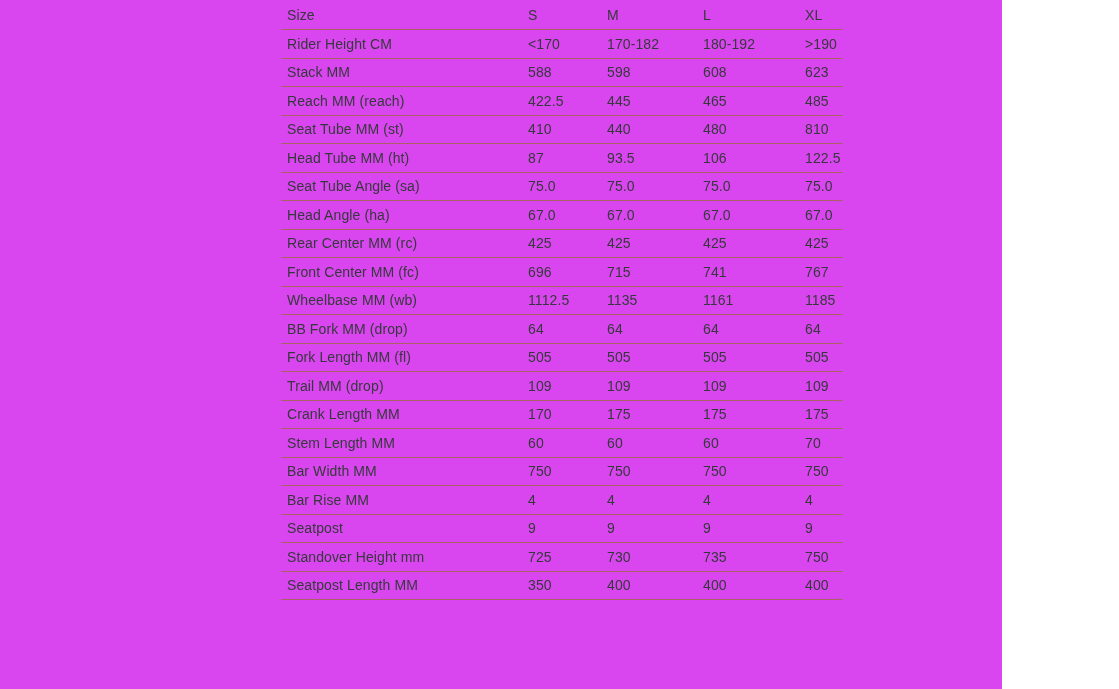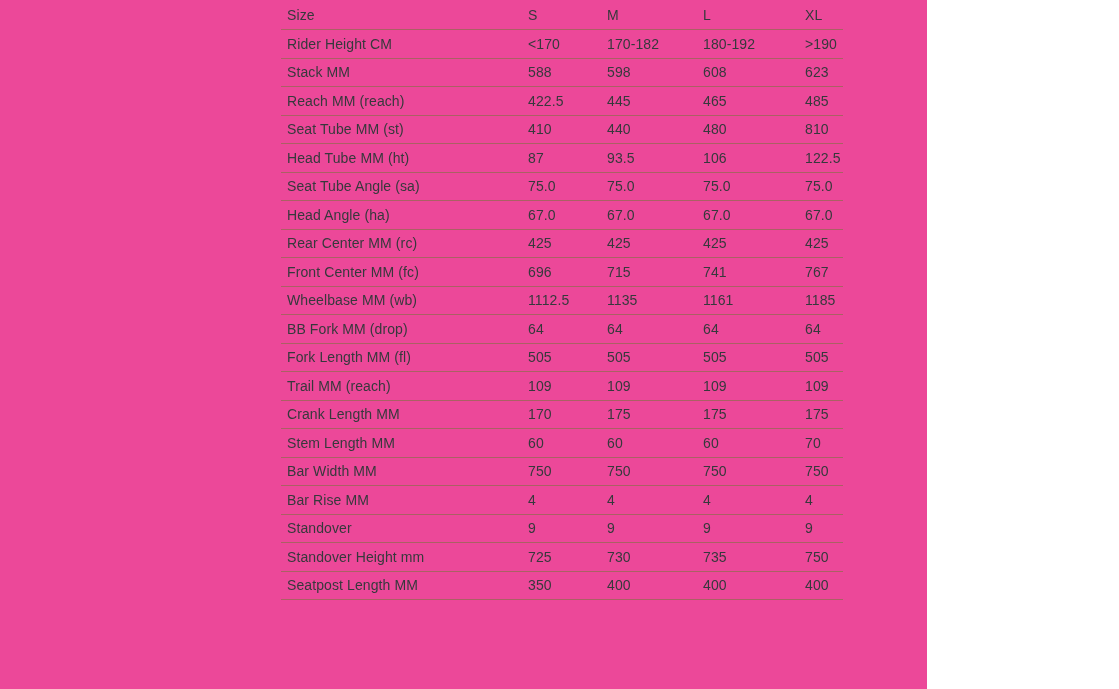--- a/index.html
+++ b/index.html
@@ -3,23 +3,23 @@
 <meta charset="utf-8">
 <style>
   html, body {
     margin: 0;
     padding: 0;
     background: #ffffff;
     font-family: "Liberation Sans", sans-serif;
   }
   .page {
     position: relative;
-    width: 927px;
+    width: 1002px;
     height: 689px;
-    background: #ec4899;
+    background: #d946ef;
     overflow: hidden;
   }
   table.geometry-table {
     position: absolute;
     left: 281px;
     top: 0;
     width: 562px;
     border-collapse: collapse;
     table-layout: fixed;
   }
@@ -145,21 +145,21 @@
           <td>64</td>
         </tr>
         <tr>
           <td class="label-cell">Fork Length MM (fl)</td>
           <td>505</td>
           <td>505</td>
           <td>505</td>
           <td>505</td>
         </tr>
         <tr>
-          <td class="label-cell">Trail MM (reach)</td>
+          <td class="label-cell">Trail MM (drop)</td>
           <td>109</td>
           <td>109</td>
           <td>109</td>
           <td>109</td>
         </tr>
         <tr>
           <td class="label-cell">Crank Length MM</td>
           <td>170</td>
           <td>175</td>
           <td>175</td>
@@ -180,21 +180,21 @@
           <td>750</td>
         </tr>
         <tr>
           <td class="label-cell">Bar Rise MM</td>
           <td>4</td>
           <td>4</td>
           <td>4</td>
           <td>4</td>
         </tr>
         <tr>
-          <td class="label-cell">Standover</td>
+          <td class="label-cell">Seatpost</td>
           <td>9</td>
           <td>9</td>
           <td>9</td>
           <td>9</td>
         </tr>
         <tr>
           <td class="label-cell">Standover Height mm</td>
           <td>725</td>
           <td>730</td>
           <td>735</td>

